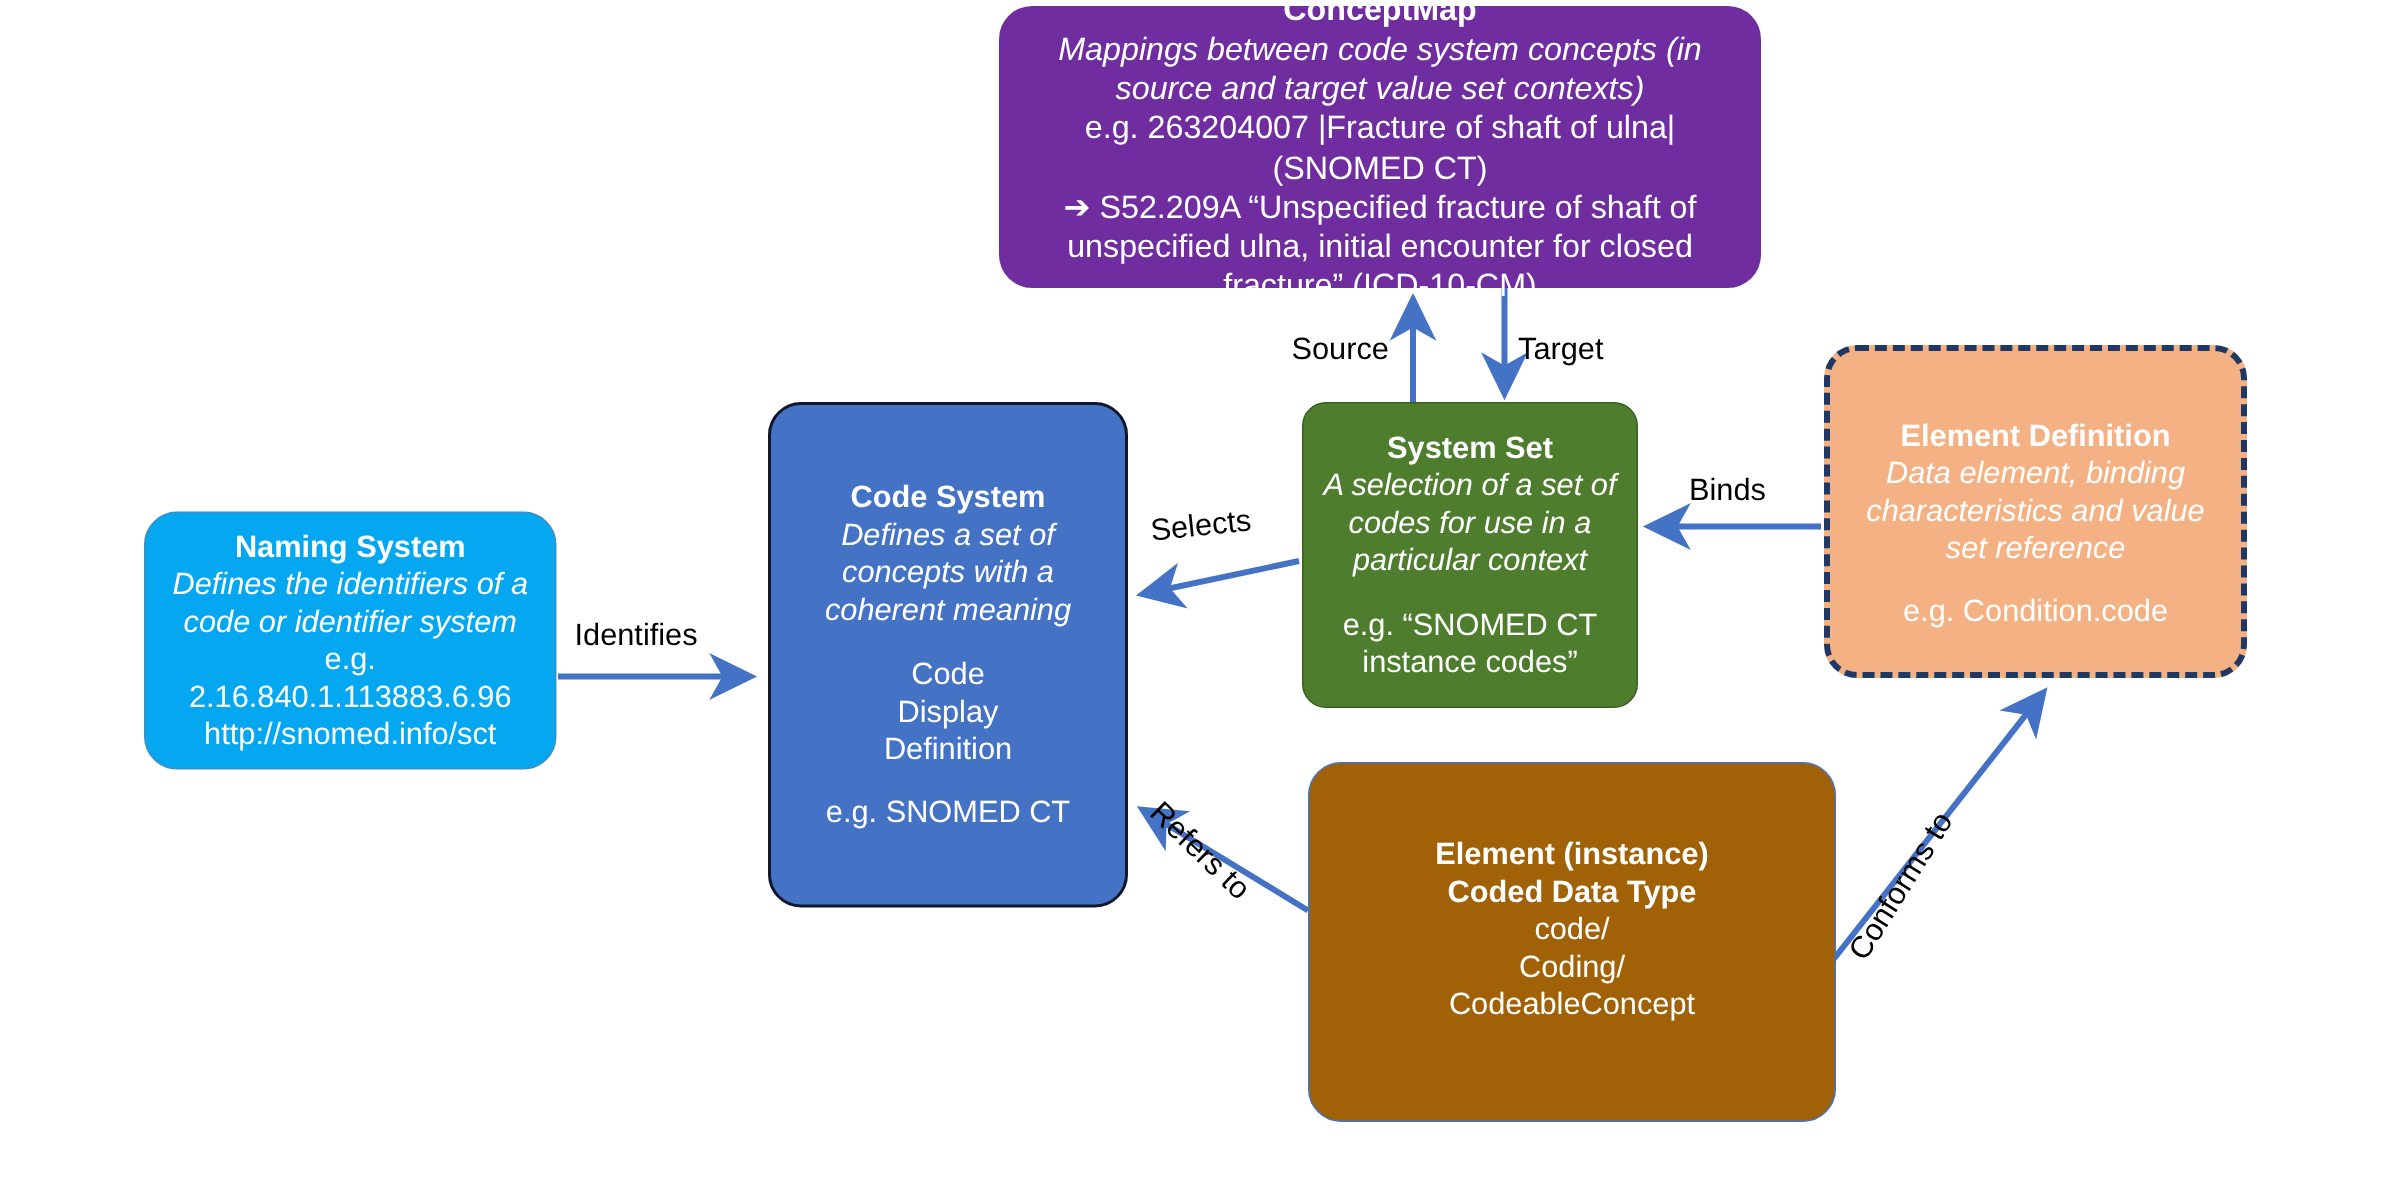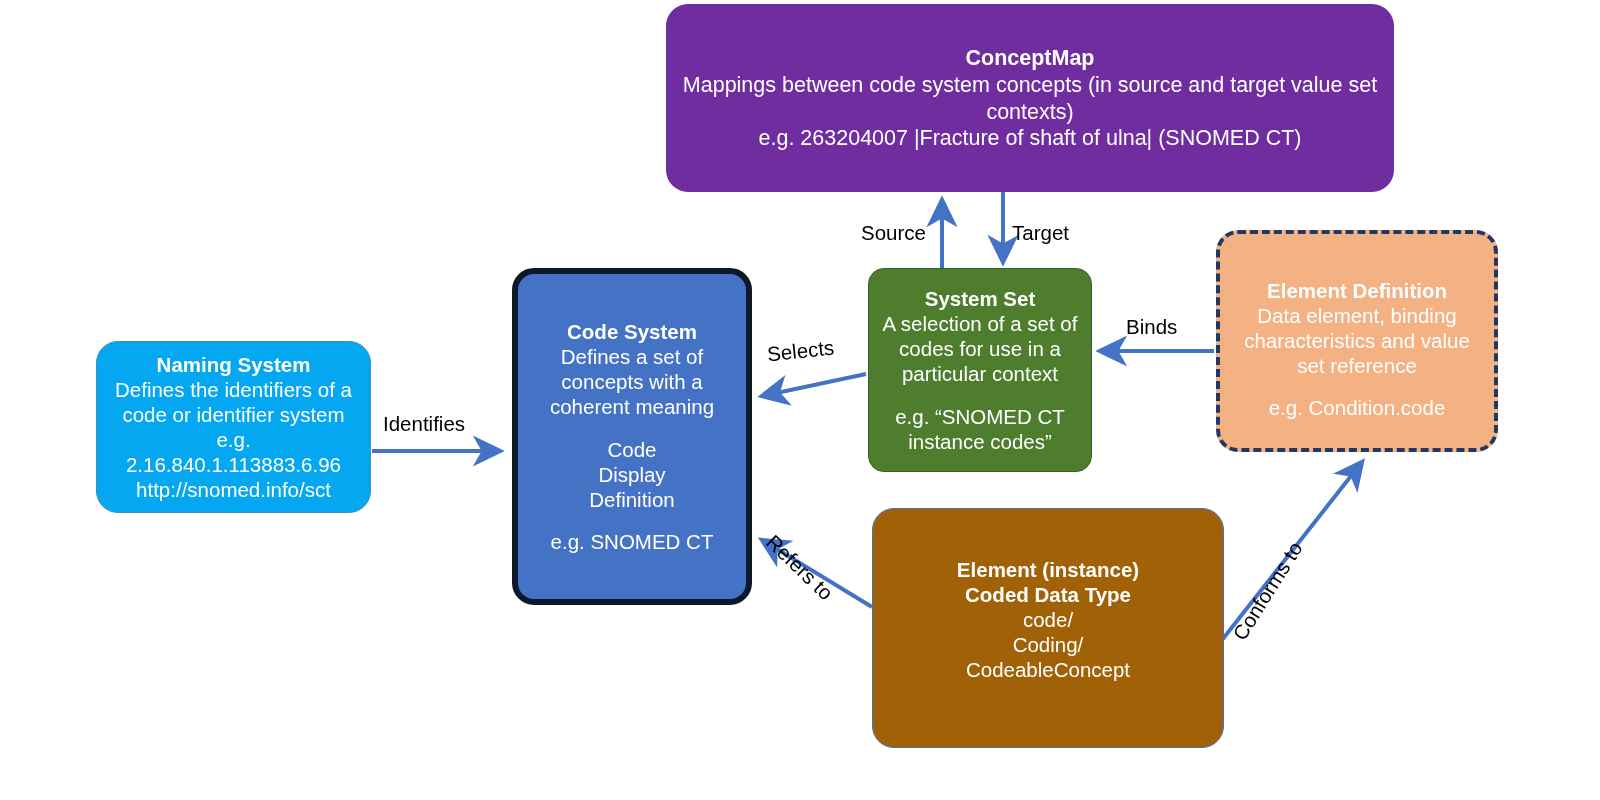--- a/index.html
+++ b/index.html
@@ -26,47 +26,47 @@
     display:flex;
     flex-direction:column;
     align-items:center;
     justify-content:center;
     text-align:center;
     color:#ffffff;
     line-height:1.22;
     padding:6px 10px;
   }
   .node .ttl{ font-weight:bold; }
-  .node .ital{ }
+  .node .ital{ font-style:italic; }
   .node .plain{ font-style:normal; font-weight:normal; }
   .gap{ display:block; height:0.85em; }
 
   
   #conceptmap{
-    left:666px; top:4px; width:728px; height:188px;
+    left:666px; top:4px; width:508px; height:188px;
     background:#6F2DA0;
     border-radius:22px;
     font-size:21.5px;
   }
   #conceptmap .ttl{ font-size:21.5px; margin-bottom:1px; }
 
   #naming{
     left:96px; top:341px; width:275px; height:172px;
     background:#05A8F0;
     border-radius:22px;
     border:1px solid #3C8EBF;
     font-size:20.5px;
   }
   #naming .ttl{ font-size:20.5px; }
 
   #codesystem{
     left:512px; top:268px; width:240px; height:337px;
     background:#4472C4;
     border-radius:22px;
-    border:6px solid #0f172a;
+    border:2px solid #0f172a;
     font-size:20.5px;
   }
   #codesystem .ttl{ font-size:20.5px; }
 
   #valueset{
     left:868px; top:268px; width:224px; height:204px;
     background:#4E7D2E;
     border-radius:16px;
     border:1px solid #3A5F22;
     font-size:20.5px;
@@ -153,20 +153,21 @@
   <div class="elabel" id="lbl-selects">Selects</div>
   <div class="elabel" id="lbl-binds">Binds</div>
   <div class="elabel" id="lbl-identifies">Identifies</div>
   <div class="elabel" id="lbl-refers">Refers to</div>
   <div class="elabel" id="lbl-conforms">Conforms to</div>
 
   <div class="node" id="conceptmap">
     <div class="ttl">ConceptMap</div>
     <div class="ital">Mappings between code system concepts (in source and target value set contexts)</div>
     <div class="plain">e.g. 263204007 |Fracture of shaft of ulna| (SNOMED CT)</div>
+    <div class="plain">➔ S52.209A “Unspecified fracture of shaft of unspecified ulna, initial encounter for closed fracture” (ICD-10-CM)</div>
   </div>
 
   <div class="node" id="naming">
     <div class="ttl">Naming System</div>
     <div class="ital">Defines the identifiers of a code or identifier system</div>
     <div class="plain">e.g.</div>
     <div class="plain">2.16.840.1.113883.6.96</div>
     <div class="plain">http://snomed.info/sct</div>
   </div>
 

